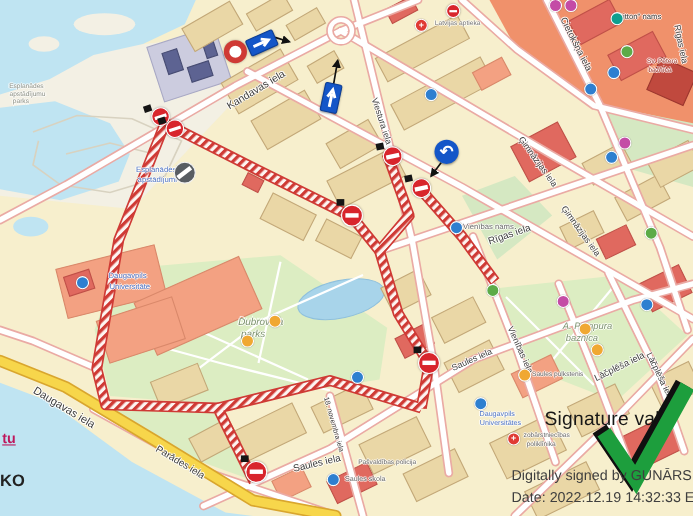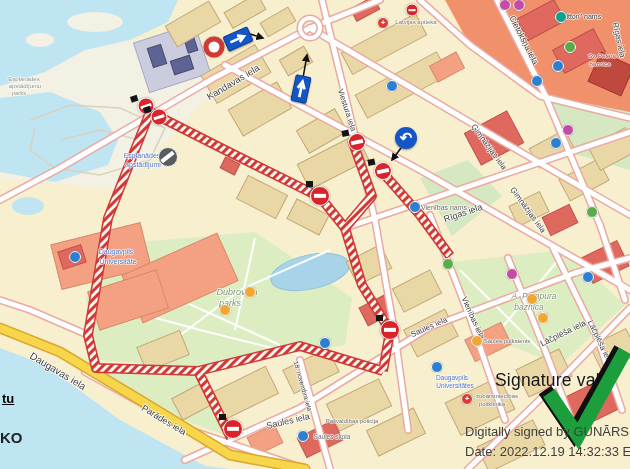--- a/index.html
+++ b/index.html
@@ -24,21 +24,21 @@
   .no_entry .flag{position:absolute;width:7px;height:6px;background:#151515;left:-5px;top:-6px;}
   .no_entry_gray{background:#585d62;border-radius:50%;border:1px solid #f0f0f0;}
   .no_entry_gray .bar{transform:translateY(-50%) rotate(-38deg);height:22%;left:8%;right:8%;}
   .no_vehicles{background:#fff;border:5px solid var(--route-red,#dd2b26);border-radius:50%;box-shadow:0 0 2px rgba(0,0,0,.35);}
   .one_way{background:var(--sign-blue,#1456c8);border:1px solid #0c3e96;border-radius:2px;box-shadow:0 1px 2px rgba(0,0,0,.4);}
   .one_way svg{position:absolute;inset:0;width:100%;height:100%;}
   .turn_left{background:var(--sign-blue,#1456c8);border-radius:50%;color:#fff;display:flex;align-items:center;
     justify-content:center;font-size:15px;font-weight:bold;box-shadow:0 1px 2px rgba(0,0,0,.4);}
   .sig-status{position:absolute;left:463px;top:370px;font-size:17.5px;color:#161616;letter-spacing:.2px;margin-left:32px;}
   .sig-line{position:absolute;font-size:13px;color:#3f3f3f;white-space:nowrap;}
-  .edge-red{position:absolute;left:2px;top:391px;color:#000000;font-weight:bold;font-size:13px;text-decoration:underline;z-index:8;}
+  .edge-red{position:absolute;left:2px;top:391px;color:#be185d;font-weight:bold;font-size:13px;text-decoration:underline;z-index:8;}
   .edge-black{position:absolute;left:0px;top:429px;color:#222;font-size:15px;font-weight:bold;z-index:8;}
 </style>
 </head>
 <body>
 
 <div id="stage" style="--route-red: #cf3a35; --sign-blue: #1456c8;">
 
 <svg class="base" width="630" height="469" viewBox="0 0 630 469">
   <defs>
     <pattern id="hatch" width="6" height="6" patternUnits="userSpaceOnUse" patternTransform="rotate(45)">

